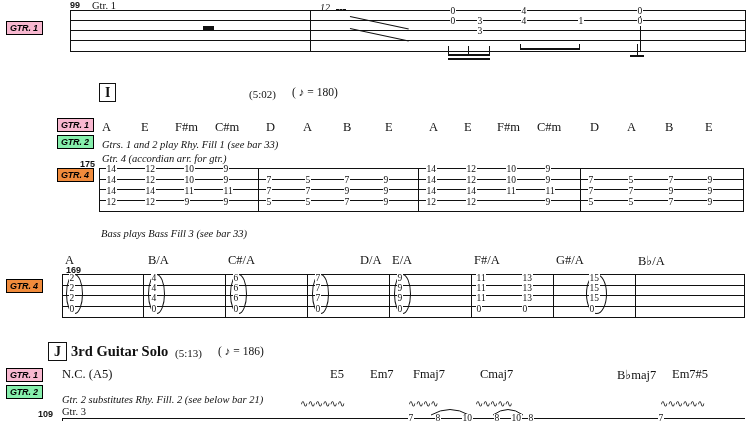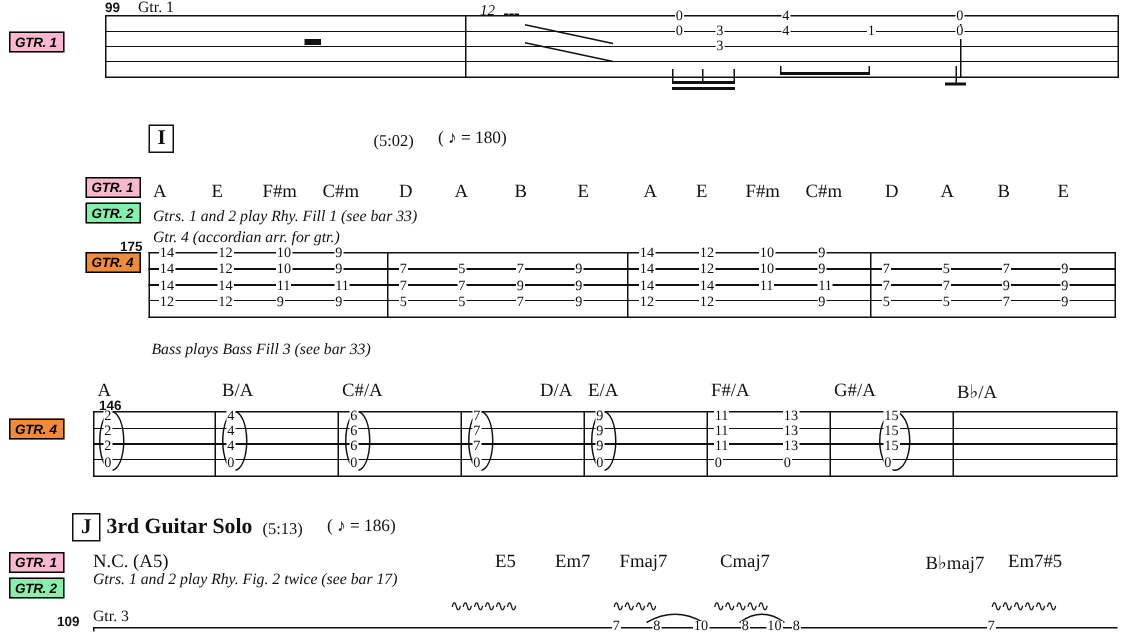--- a/index.html
+++ b/index.html
@@ -308,21 +308,21 @@
   <div class="tabnum" style="left:668px; top:176px;">7</div>
   <div class="tabnum" style="left:668px; top:187px;">9</div>
   <div class="tabnum" style="left:668px; top:198px;">7</div>
   <div class="tabnum" style="left:707px; top:176px;">9</div>
   <div class="tabnum" style="left:707px; top:187px;">9</div>
   <div class="tabnum" style="left:707px; top:198px;">9</div>
 
   <div class="instr" style="left:101px; top:228px;">Bass plays Bass Fill 3 (see bar 33)</div>
 
   <div class="gtrlabel gtr4" style="left:6px; top:279px;">GTR. 4</div>
-  <div class="barnum" style="left:66px; top:265px;">146</div>
+  <div class="barnum" style="left:66px; top:265px;">169</div>
 
   <div class="chord" style="left:65px; top:253px;">A</div>
   <div class="chord" style="left:148px; top:253px;">B/A</div>
   <div class="chord" style="left:228px; top:253px;">C#/A</div>
   <div class="chord" style="left:328px; top:253px;margin-left:32px;">D/A</div>
   <div class="chord" style="left:392px; top:253px;">E/A</div>
   <div class="chord" style="left:474px; top:253px;">F#/A</div>
   <div class="chord" style="left:556px; top:253px;">G#/A</div>
   <div class="chord" style="left:638px; top:253px;">B♭/A</div>
 
@@ -391,21 +391,21 @@
   <div class="gtrlabel gtr2" style="left:6px; top:385px;">GTR. 2</div>
 
   <div class="chord" style="left:62px; top:367px;">N.C. (A5)</div>
   <div class="chord" style="left:330px; top:367px;">E5</div>
   <div class="chord" style="left:370px; top:367px;">Em7</div>
   <div class="chord" style="left:413px; top:367px;">Fmaj7</div>
   <div class="chord" style="left:480px; top:367px;">Cmaj7</div>
   <div class="chord" style="left:617px; top:367px;">B♭maj7</div>
   <div class="chord" style="left:672px; top:367px;">Em7#5</div>
 
-  <div class="instr" style="left:62px; top:381px;">Gtrs. 1 and 2 play Rhy. Fig. 2 twice (see bar 17)</div>
+  <div class="instr" style="left:62px; top:394px;">Gtr. 2 substitutes Rhy. Fill. 2 (see below bar 21)</div>
   <div class="instr instr-nonital" style="left:62px; top:406px; font-style:normal;">Gtr. 3</div>
 
   <div class="barnum" style="left:38px; top:409px;">109</div>
 
   <div class="staff" style="left:62px; top:418px; width:683px; height:30px;"></div>
   <div class="barline" style="left:62px; top:418px; height:30px;"></div>
 
   <div class="squig" style="left:300px; top:398px;">∿∿∿∿∿∿</div>
   <div class="squig" style="left:408px; top:398px;">∿∿∿∿</div>
   <div class="squig" style="left:475px; top:398px;">∿∿∿∿∿</div>

